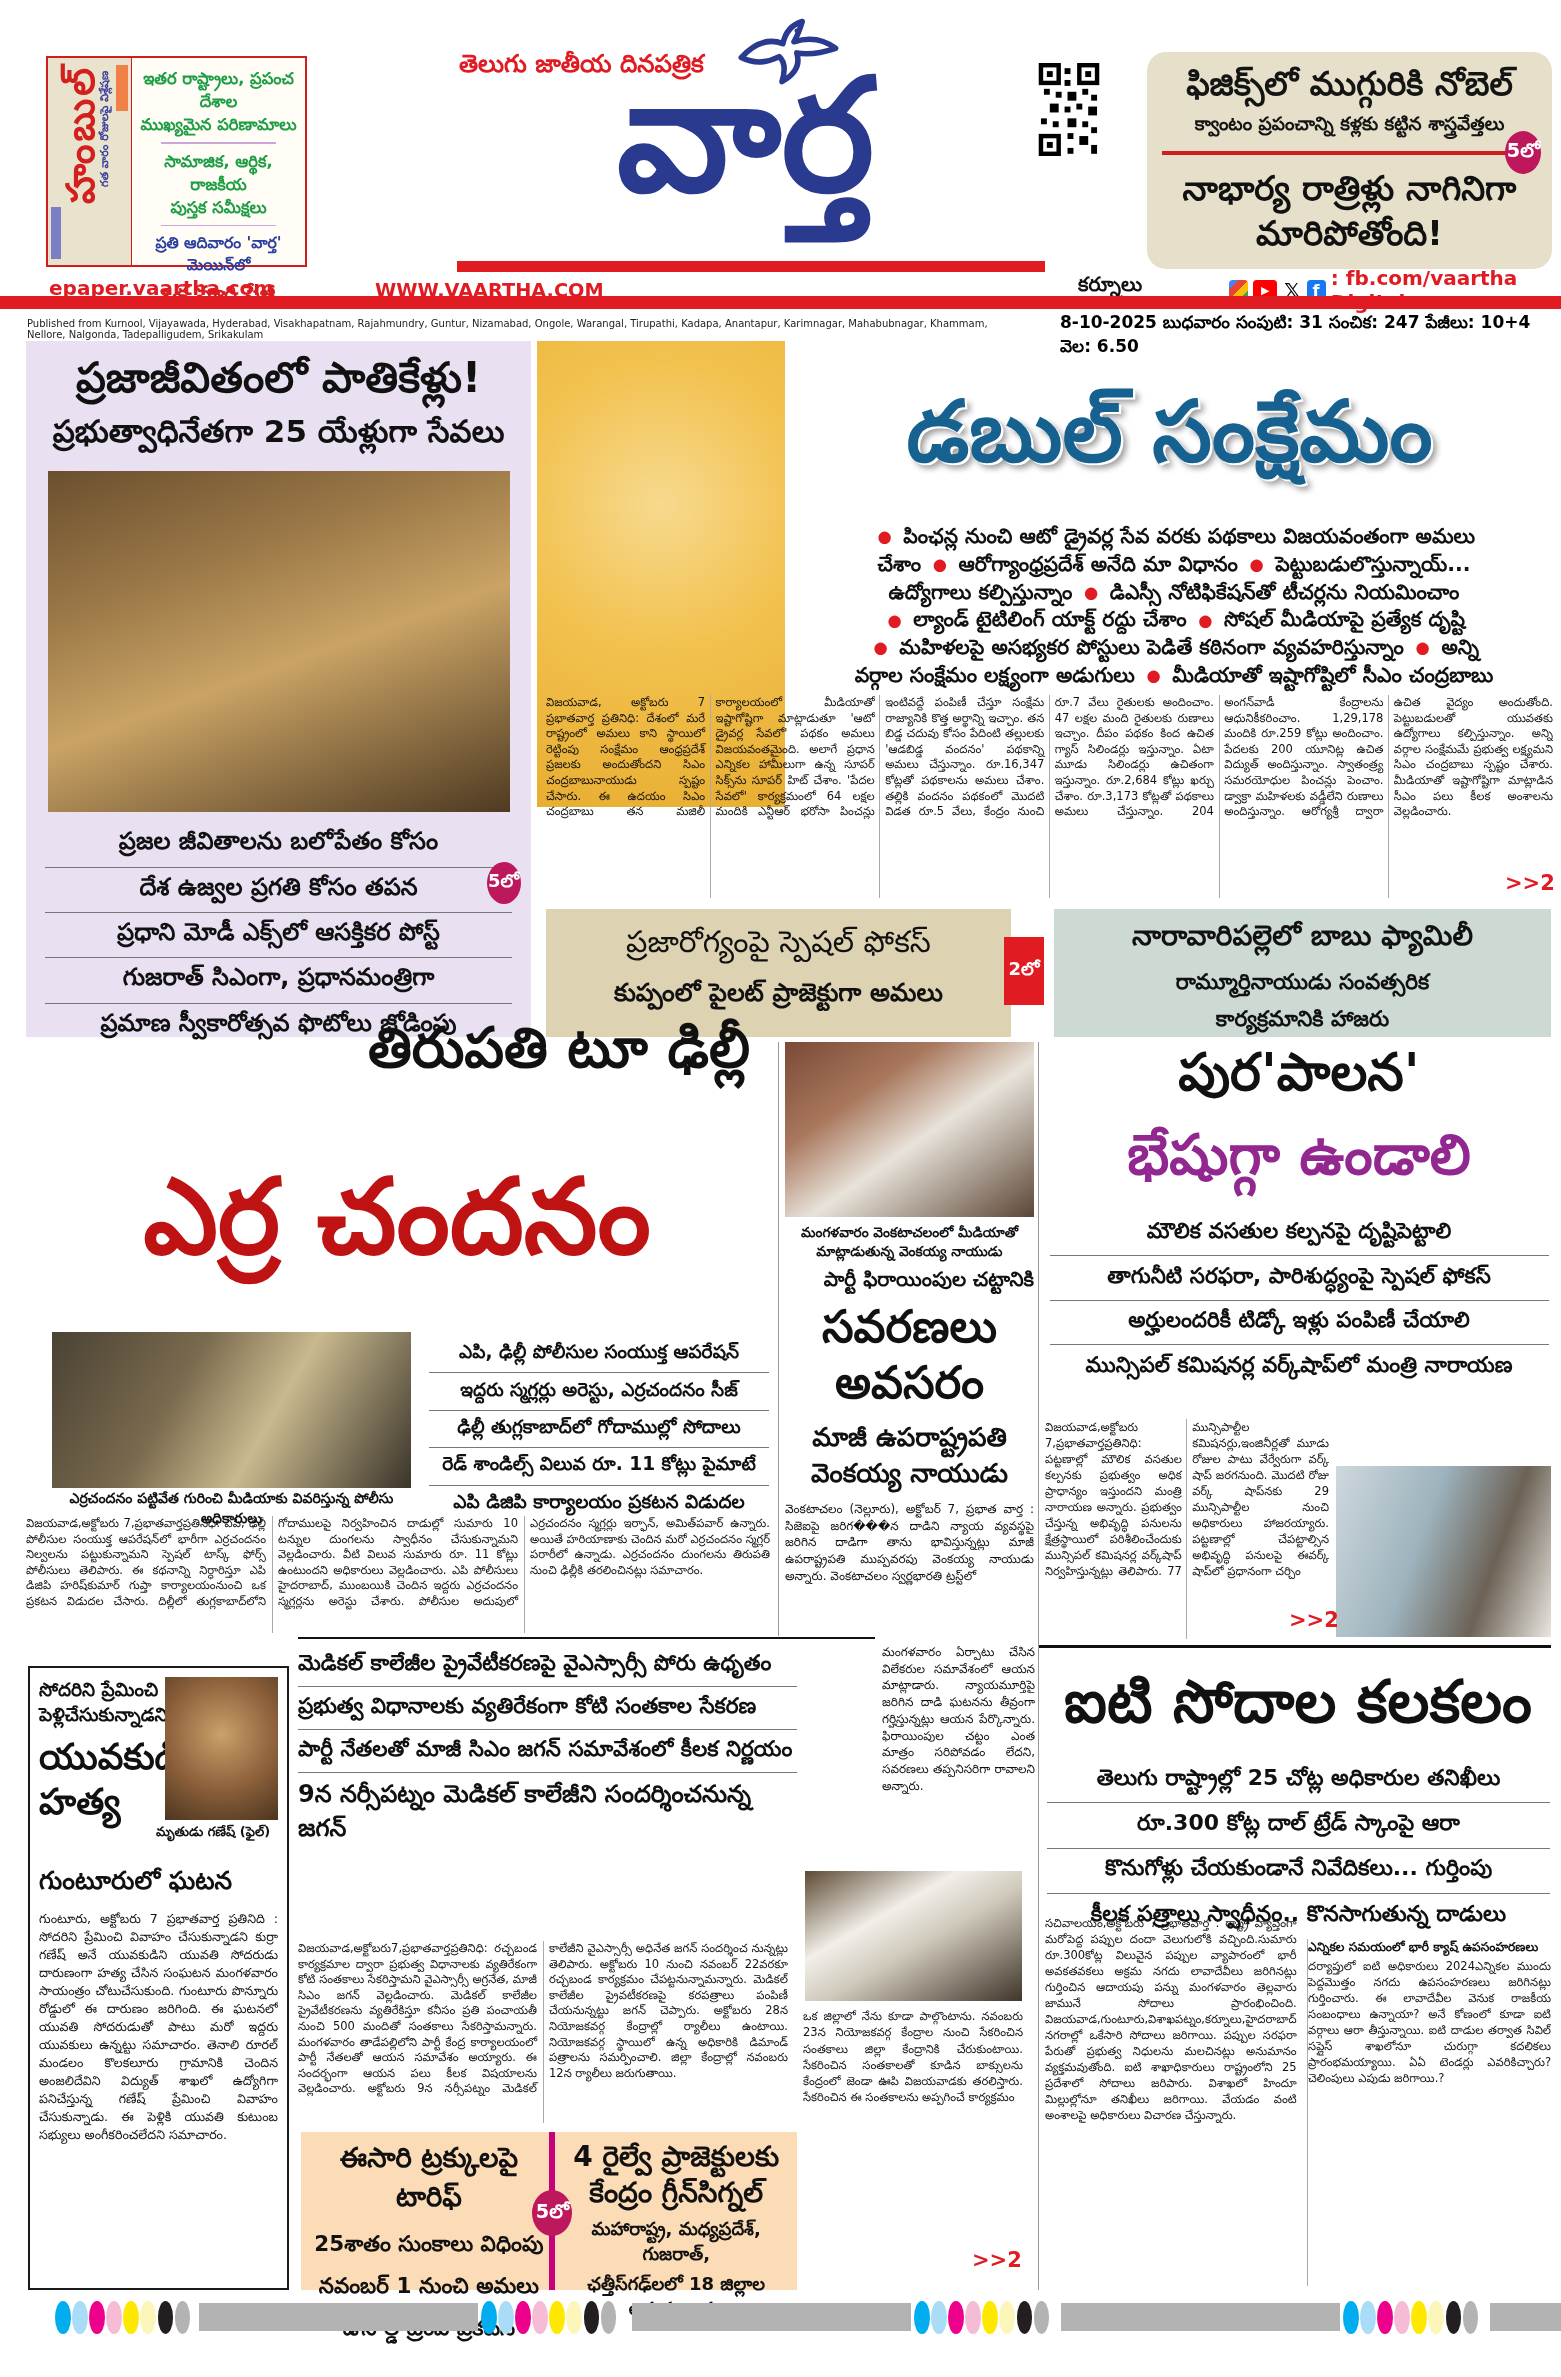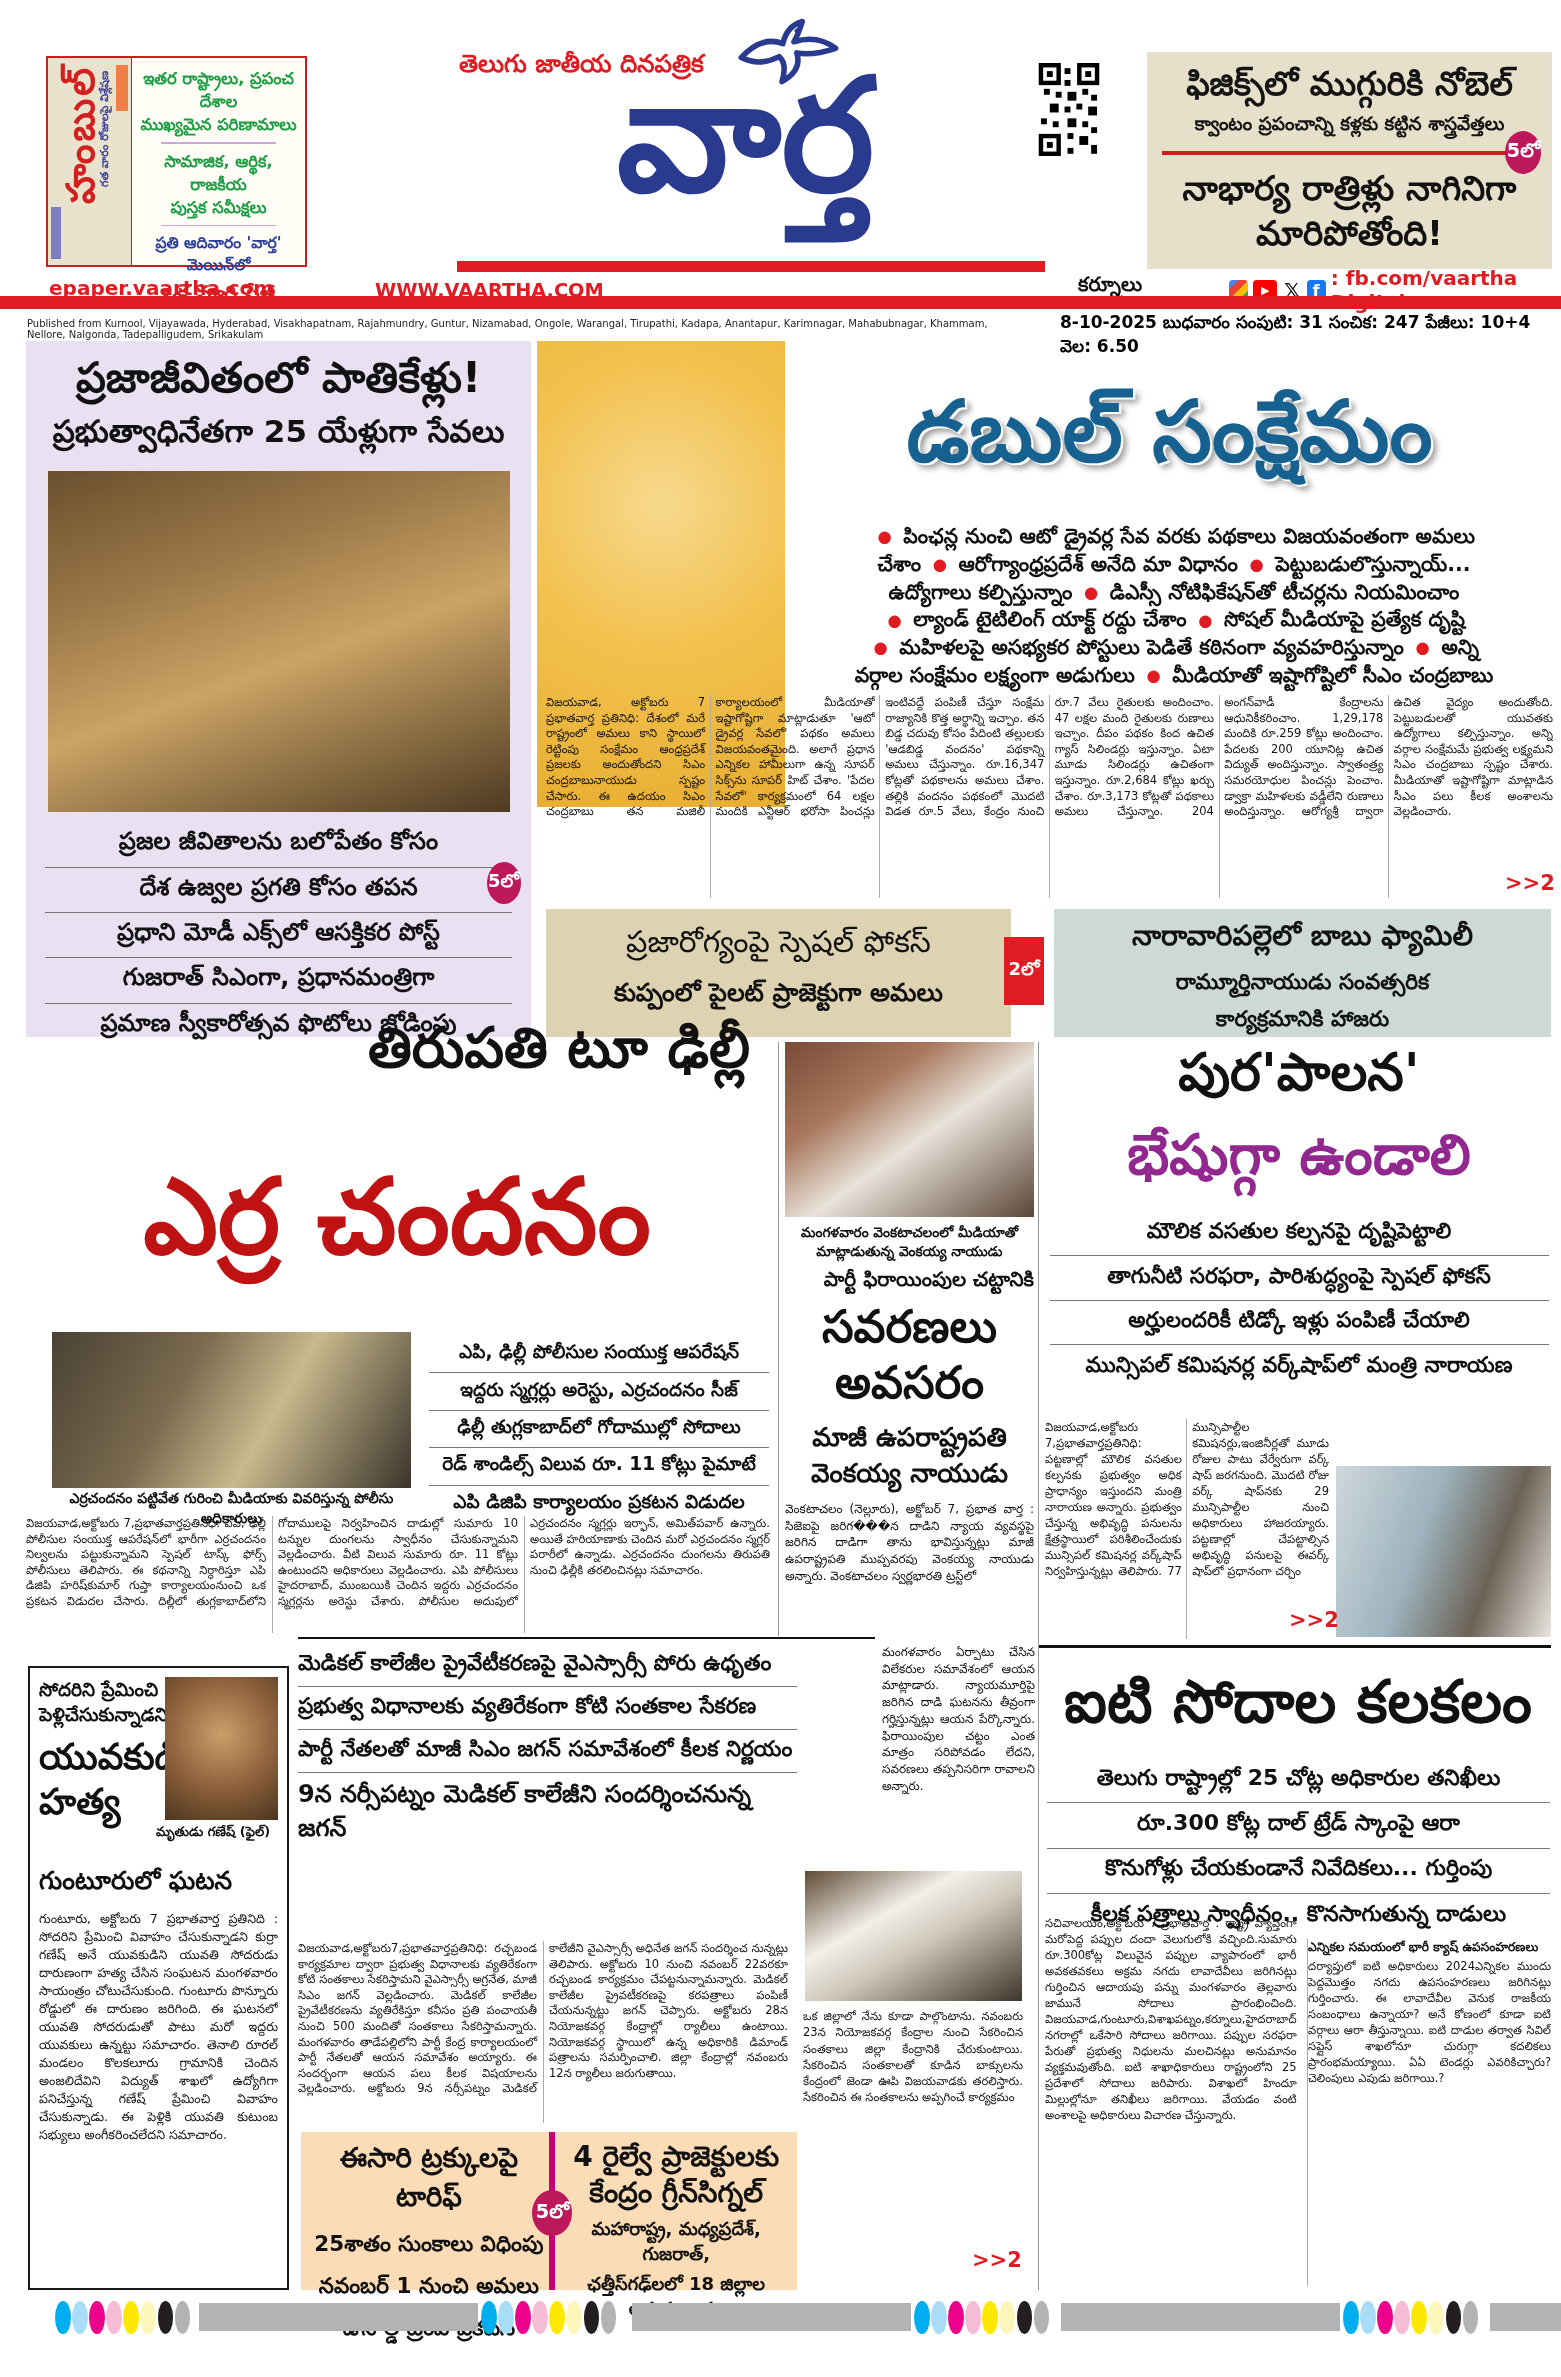--- a/index.html
+++ b/index.html
@@ -21,21 +21,21 @@
   .ad-div{width:70%;height:1.5px;background:#c9a7d8;margin:6px auto;}
   .ad-b{font-size:15.6px;font-weight:bold;color:#2c3e9e;line-height:22px;margin-top:1.5px;}
   .ad-r{font-size:21.5px;font-weight:bold;color:#d3201f;margin-top:4.5px;}
   .url-l{left:49px;top:276px;font-size:20px;font-weight:bold;color:#e01b22;}
   .url-r{left:375px;top:279px;font-size:19.3px;font-weight:bold;color:#e01b22;}
   .tagline{left:459px;top:49px;width:341px;font-size:24.5px;font-weight:bold;color:#e01b22;}
   .mast{left:445px;top:21px;width:601px;font-size:157px;line-height:230px;font-weight:bold;color:#2a3a8e;text-align:center;}
   .mast-ul{left:457px;top:261px;width:588px;height:11px;background:#e01b22;}
   .dove{left:732px;top:15px;width:111px;height:74px;}
   .qr{left:1038px;top:62px;width:62px;height:95px;}
-  .promo{left:1147px;top:52px;width:405px;height:217px;background:#e6e0ca;box-sizing:border-box;padding:10.4px 12px 7.4px 12px;text-align:center;}
+  .promo{left:1147px;top:52px;width:405px;height:217px;background:#e6e0ca;box-sizing:border-box;padding:10.4px 12px 7.4px 12px;text-align:center;border-radius:19px;}
   .promo-1{font-size:33px;font-weight:bold;color:#141414;line-height:43px;}
   .promo-2{font-size:18.6px;font-weight:bold;color:#141414;margin-top:7.4px;}
   .promo-rule{position:relative;height:4.5px;background:#cf1e1e;margin:12px 6px 10.4px 3px;}
   .badge{background:#be185d;color:#fff;border-radius:50%;display:flex;align-items:center;justify-content:center;font-weight:bold;}
   .promo-badge{position:absolute;right:-7.4px;top:-19.3px;width:36px;height:43px;font-size:19.3px;}
   .promo-3{font-size:34px;font-weight:bold;line-height:45px;}
   .edition{left:1078px;top:272px;font-size:20px;font-weight:bold;}
   .social{left:1229px;top:266px;display:flex;align-items:center;gap:5.2px;}
   .ic{width:22px;height:21px;border-radius:3.7px;display:flex;align-items:center;justify-content:center;font-weight:bold;}
   .ic-g{background:linear-gradient(135deg,#4285f4 25%,#ea4335 25% 50%,#fbbc05 50% 75%,#34a853 75%);}

